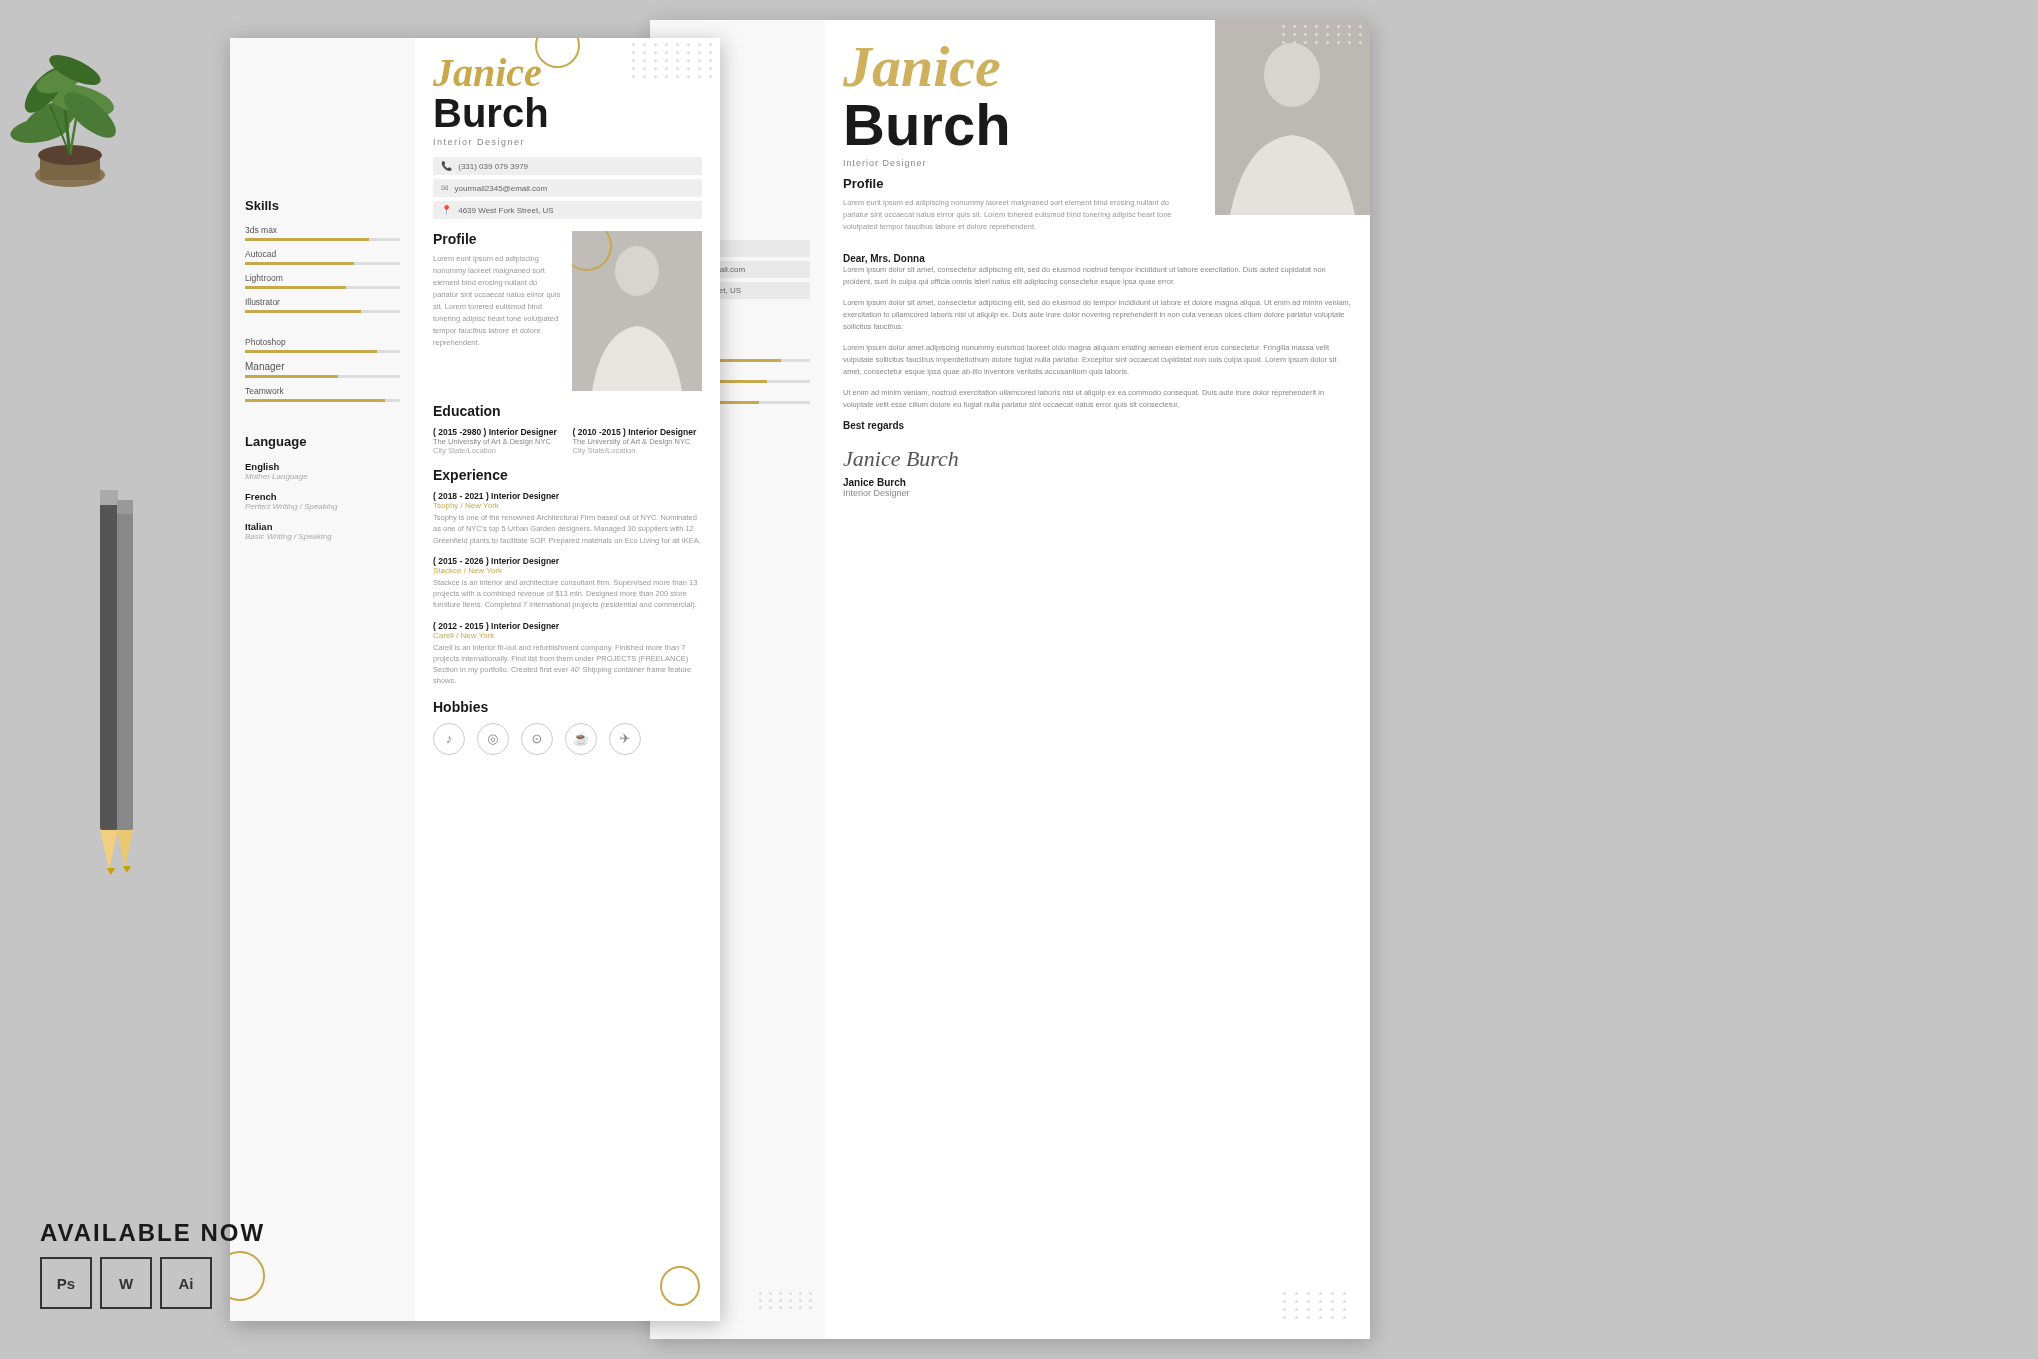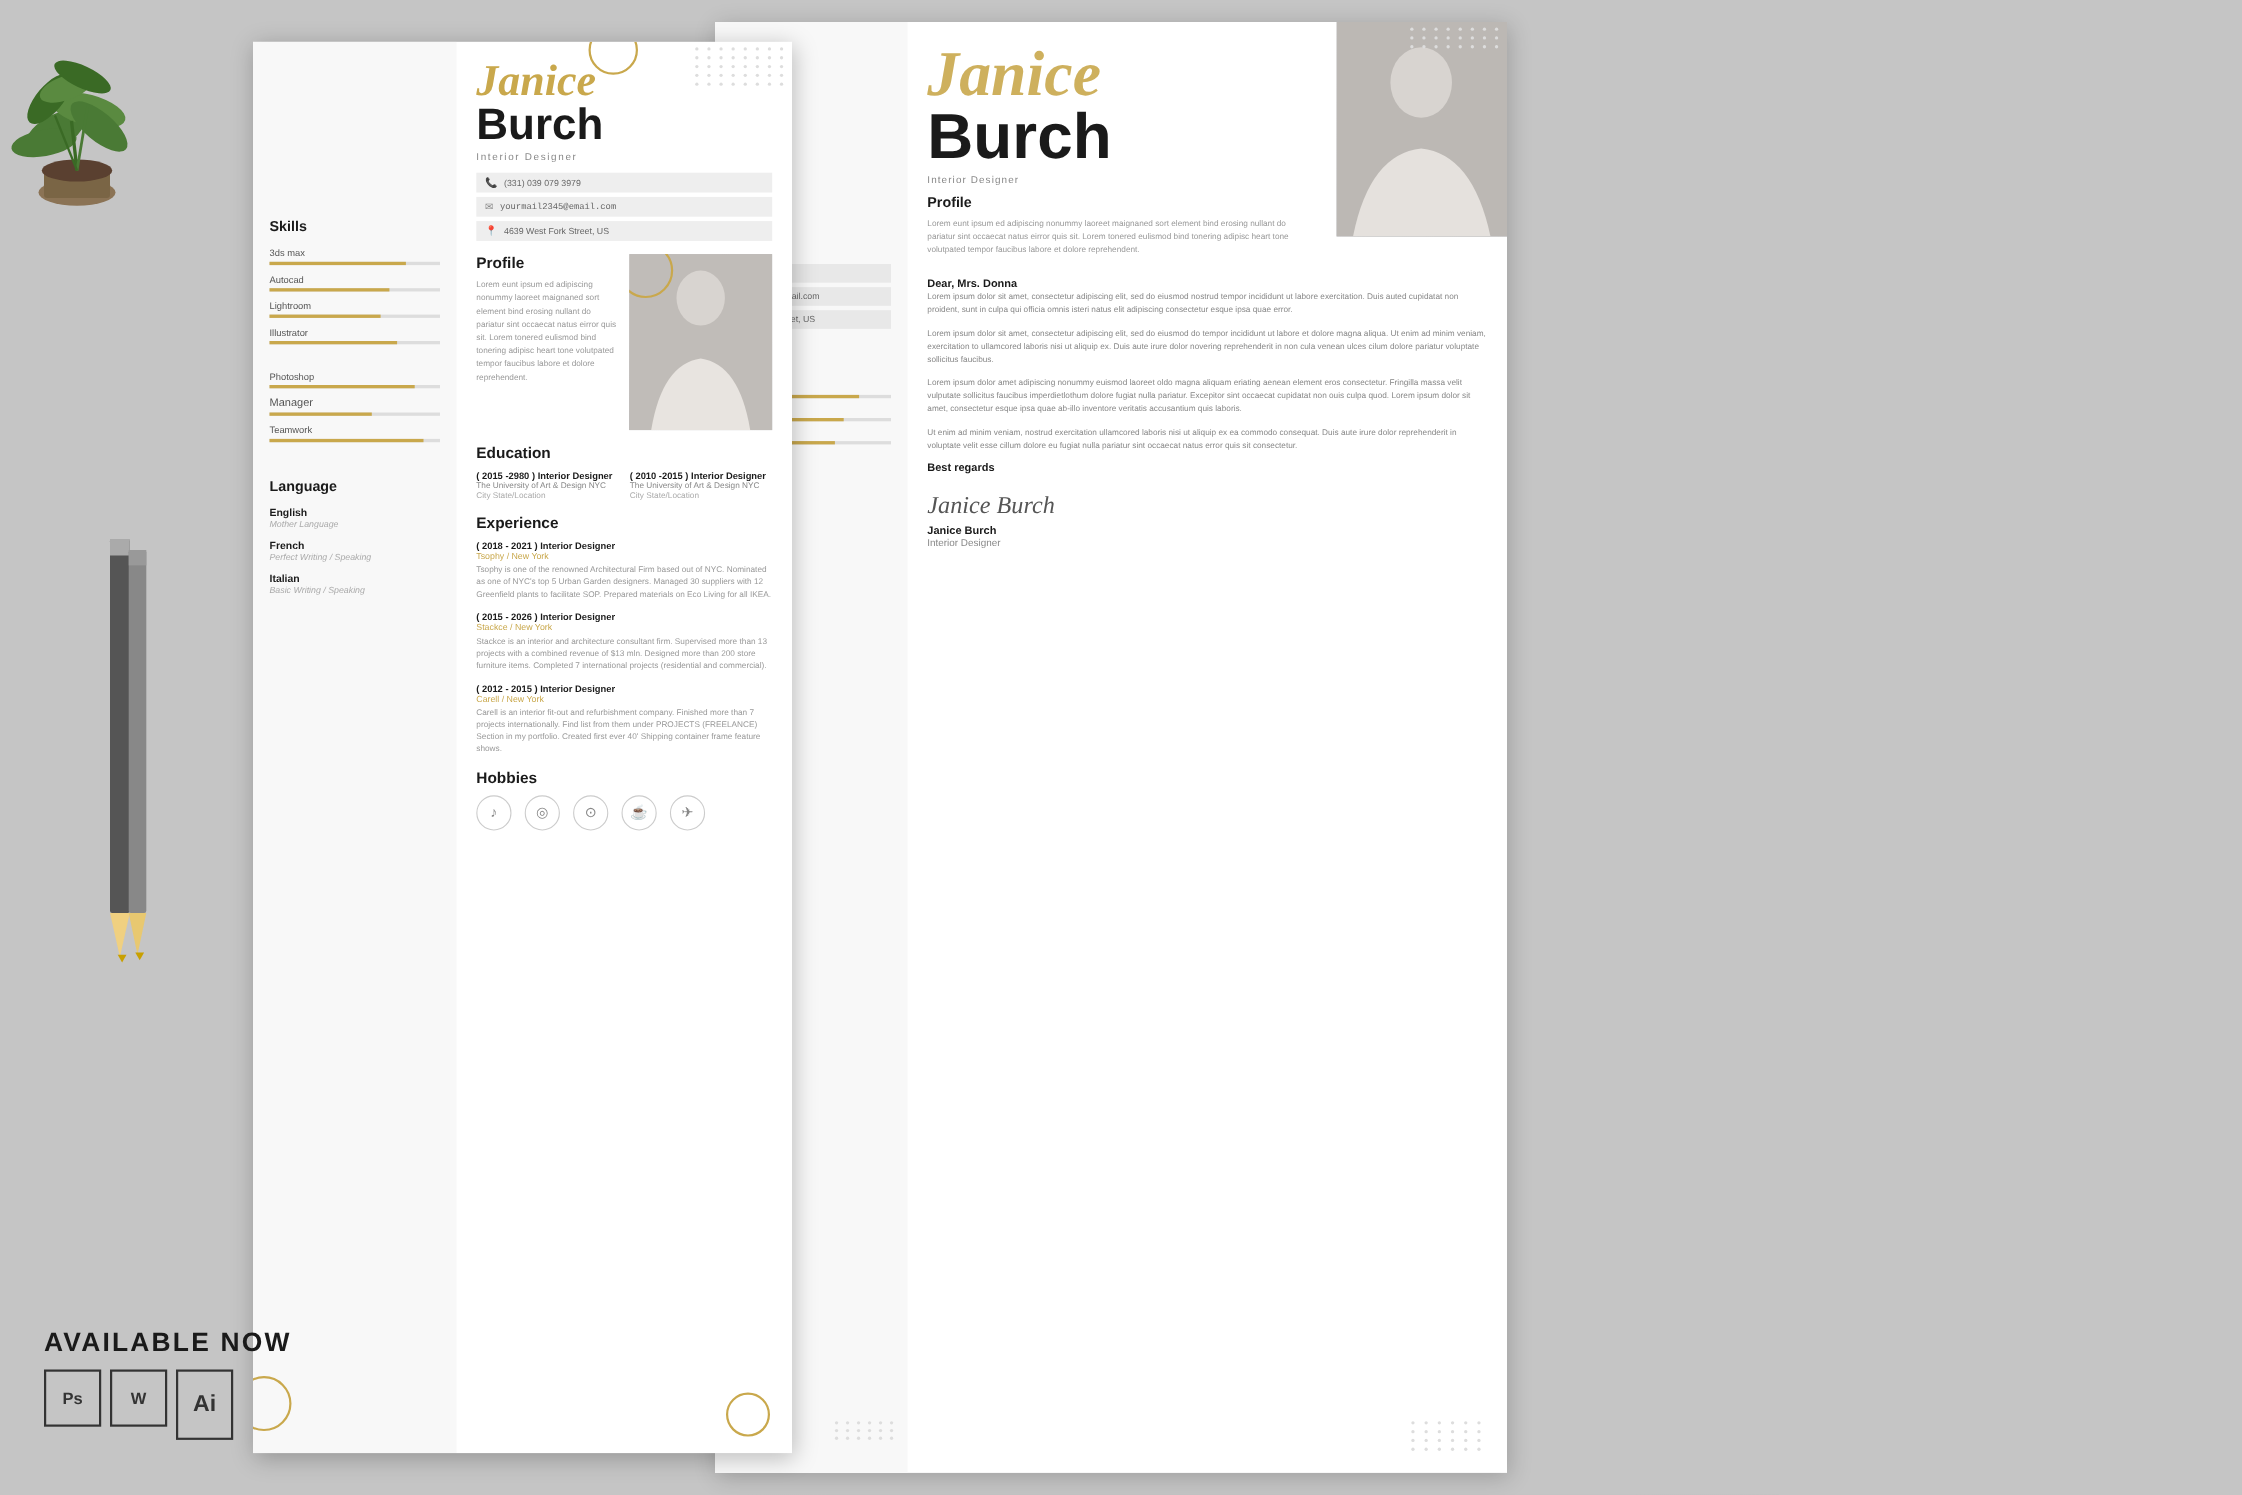--- a/index.html
+++ b/index.html
@@ -57,21 +57,21 @@
     <polygon points="52,388 56,395 60,388" fill="#c8a000"></polygon>
     <polygon points="68,386 72,393 76,386" fill="#c8a000"></polygon>
   </svg>
 </div>
 
 <div style="position:absolute;bottom:50px;left:40px;z-index:20;">
   <div style="font-size:24px;font-weight:900;color:#1a1a1a;letter-spacing:2px;margin-bottom:10px;font-family:Arial,sans-serif;">AVAILABLE NOW</div>
   <div style="display:flex;gap:8px;">
     <div style="width:52px;height:52px;border:2.5px solid #333;display:flex;align-items:center;justify-content:center;font-size:15px;font-weight:700;color:#333;font-family:Arial,sans-serif;">Ps</div>
     <div style="width:52px;height:52px;border:2.5px solid #333;display:flex;align-items:center;justify-content:center;font-size:15px;font-weight:700;color:#333;font-family:Arial,sans-serif;">W</div>
-    <div style="width:52px;height:64px;border:2.5px solid #333;display:flex;align-items:center;justify-content:center;font-size:21px;font-weight:700;color:#333;font-family:Arial,sans-serif;">Ai</div>
+    <div style="width:52px;height:52px;border:2.5px solid #333;display:flex;align-items:center;justify-content:center;font-size:15px;font-weight:700;color:#333;font-family:Arial,sans-serif;">Ai</div>
   </div>
 </div>
 
 <div style="position:absolute;left:230px;top:38px;width:490px;bottom:38px;background:#fff;box-shadow:2px 4px 20px rgba(0,0,0,0.25);display:flex;overflow:hidden;z-index:8;">
 
   <div style="width:185px;min-width:185px;background:#f8f8f8;padding:160px 15px 20px 15px;position:relative;">
 
     <div style="margin-top:0;">
       <div style="font-size:13px;font-weight:700;color:#1a1a1a;margin-bottom:12px;font-family:Arial,sans-serif;">Skills</div>
 
@@ -191,21 +191,21 @@
       <div style="font-size:9px;color:#888;letter-spacing:1.5px;margin-top:4px;font-family:Arial,sans-serif;">Interior Designer</div>
     </div>
 
     <div style="margin-bottom:12px;">
       <div style="display:flex;align-items:center;gap:6px;background:#eeeeee;padding:4px 8px;margin-bottom:4px;">
         <span style="font-size:9px;color:#888;">📞</span>
         <span style="font-size:8px;color:#666;font-family:Arial,sans-serif;">(331) 039 079 3979</span>
       </div>
       <div style="display:flex;align-items:center;gap:6px;background:#eeeeee;padding:4px 8px;margin-bottom:4px;">
         <span style="font-size:9px;color:#888;">✉</span>
-        <span style="font-size:8px;color:#666;font-family:Liberation Mono, monospace;">yourmail2345@email.com</span>
+        <span style="font-size:8px;color:#666;font-family:Liberation Sans, sans-serif;">yourmail2345@email.com</span>
       </div>
       <div style="display:flex;align-items:center;gap:6px;background:#eeeeee;padding:4px 8px;">
         <span style="font-size:9px;color:#888;">📍</span>
         <span style="font-size:8px;color:#666;font-family:Arial,sans-serif;">4639 West Fork Street, US</span>
       </div>
     </div>
 
     <div style="display:flex;gap:10px;margin-bottom:12px;position:relative;">
       <div style="flex:1;">
         <div style="font-size:14px;font-weight:700;color:#1a1a1a;margin-bottom:6px;font-family:Arial,sans-serif;">Profile</div>

